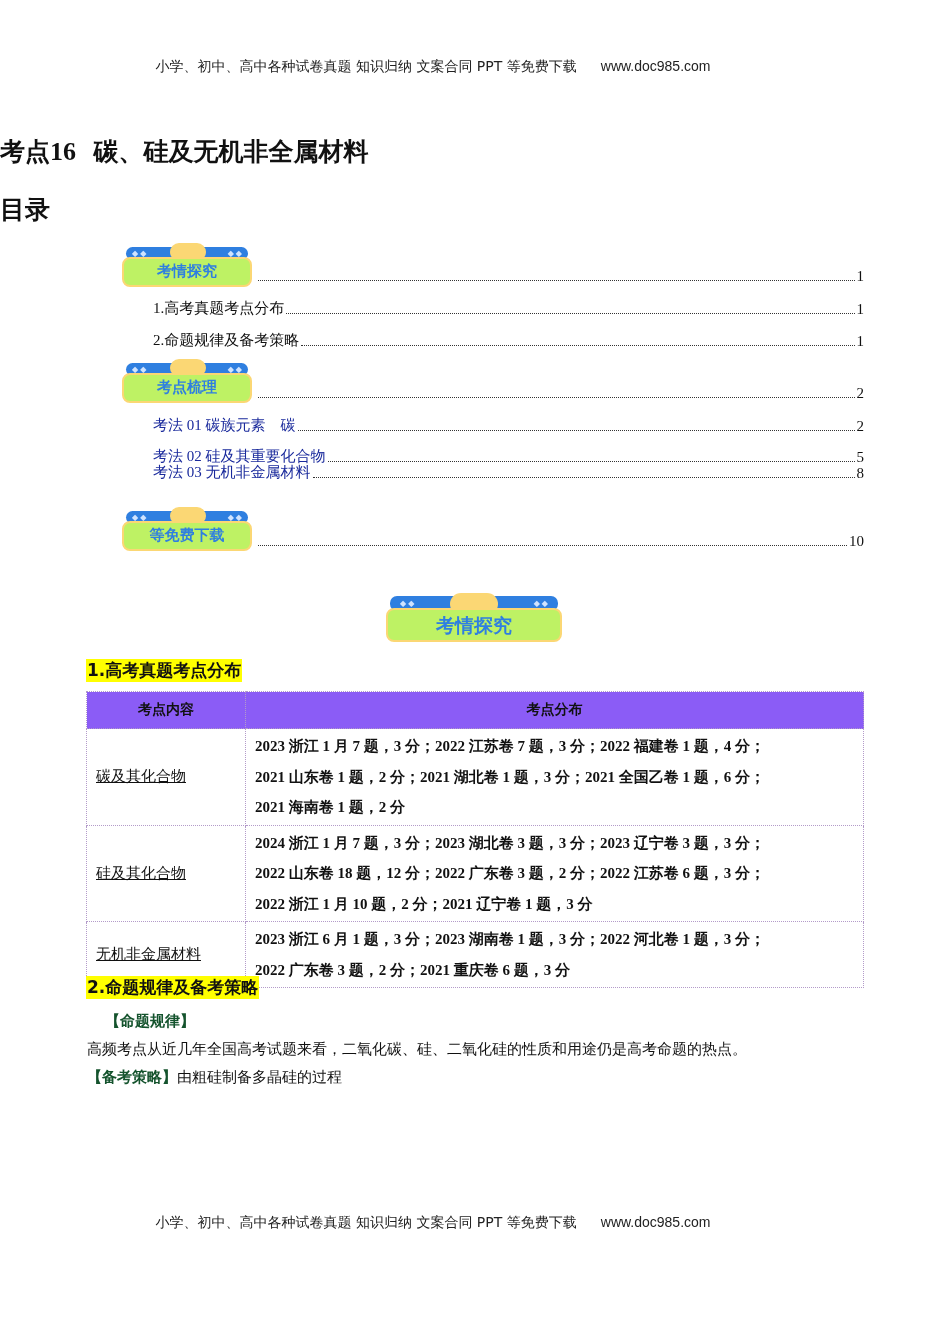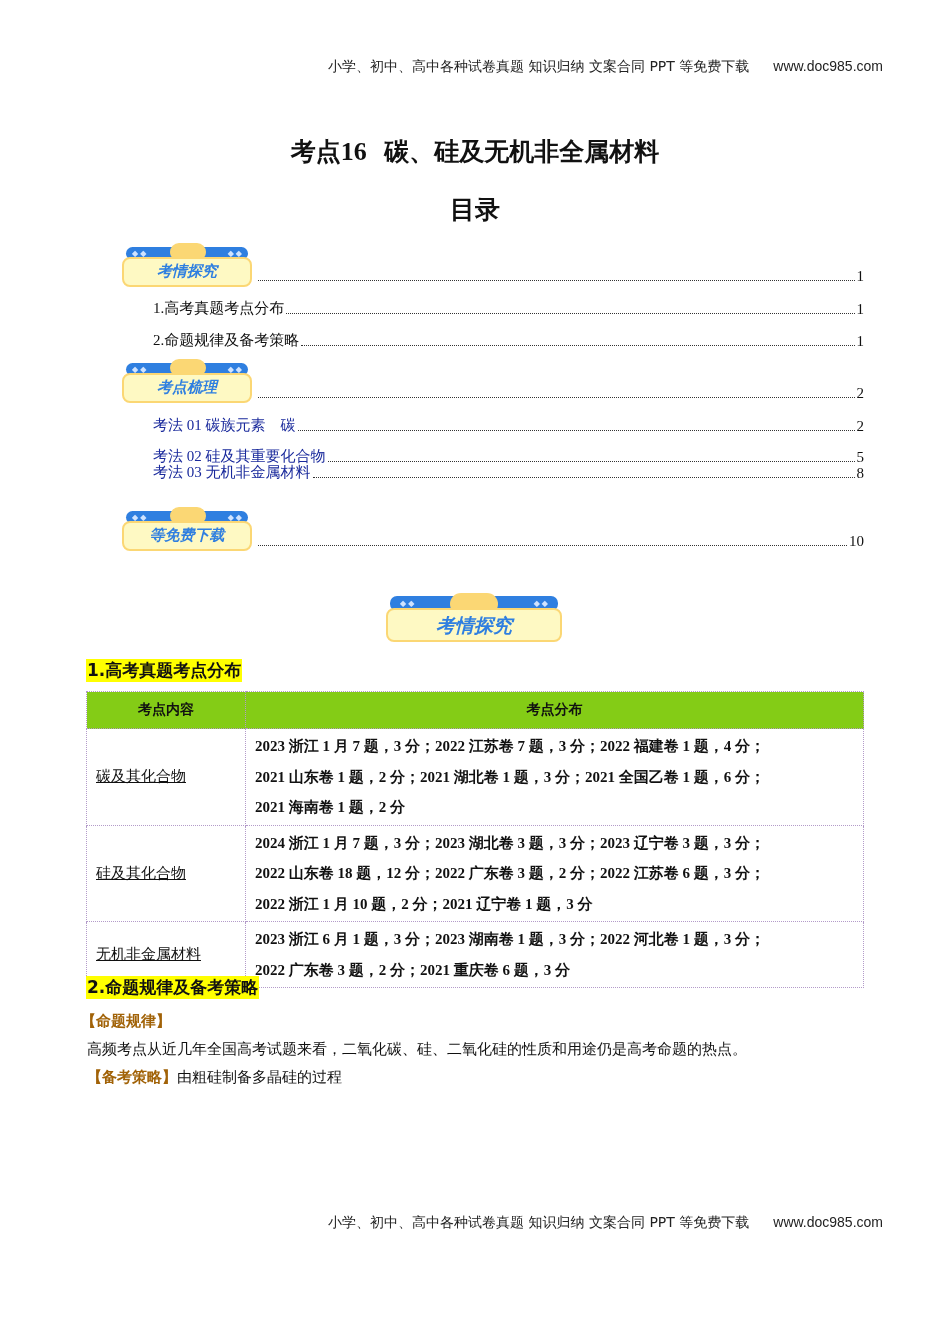--- a/index.html
+++ b/index.html
@@ -1,44 +1,44 @@
 <!DOCTYPE html>
 <html><head>
 <meta charset="utf-8">
 <style>
   html, body { margin:0; padding:0; background:#fff; }
   body { width:950px; height:1344px; position:relative; overflow:hidden;
          font-family:"Liberation Serif","DejaVu Serif",serif; color:#111; }
-  .hdr { position:absolute; left:0; width:866px; text-align:right; font-size:14px; color:#222;
-         font-family:"DejaVu Sans","Liberation Sans",sans-serif;padding-left:17px; }
+  .hdr { position:absolute; left:0; width:866px; text-align:center; font-size:14px; color:#222;
+         font-family:"DejaVu Sans","Liberation Sans",sans-serif; }
   .hdr .site { margin-left:24px; font-family:"Liberation Sans",sans-serif; }
-  .title { position:absolute; left:0; width:950px; text-align:center; font-weight:bold; font-size:25px;
+  .title { position:absolute; left:0; width:950px; font-weight:bold; font-size:25px;
            font-family:"DejaVu Sans","Liberation Sans",sans-serif; }
   .title .num { font-family:"Liberation Serif",serif; font-size:26px; }
   .badge { position:absolute; width:130px; height:40px; }
   .badge .bar { position:absolute; left:4px; right:4px; top:0; height:13px; background:#2f7fe0; border-radius:7px; }
   .badge .bar .arr { position:absolute; top:0; font-size:8px; color:#cfe3ff; line-height:13px; }
   .badge .knob { position:absolute; left:48px; top:-4px; width:36px; height:18px; background:#fbd774; border-radius:9px; }
   .badge .box { position:absolute; left:0; right:0; top:10px; height:26px; border:2px solid #fbd774; border-radius:8px;
-                background:#fef9c3; text-align:center; font-weight:bold; color:#2f7fe0; font-size:15px; line-height:24px;
-                font-family:"DejaVu Sans",sans-serif;font-style:italic; }
+                background:#bef264; text-align:center; font-weight:bold; color:#2f7fe0; font-size:15px; line-height:24px;
+                font-family:"DejaVu Sans",sans-serif; }
   .toc-row { position:absolute; display:flex; align-items:flex-end; font-size:15px; }
   .toc-row .lbl { white-space:nowrap; }
   .toc-row .dots { flex:1; border-bottom:1px dotted #333; margin:0 2px 4px 2px; }
   .toc-row .pg { font-family:"Liberation Serif",serif; }
   .blue { color:#1a2a9c; }
   .sec { position:absolute; font-weight:bold; font-size:17px; background:#ffff00;
          font-family:"DejaVu Sans",sans-serif; padding:0 1px; }
   table { position:absolute; left:86px; top:691px; width:778px; border-collapse:collapse; font-size:15px; }
   td, th { border:1px dotted #b39bc9; }
-  th { background:#84cc16; height:34px; font-weight:bold; font-family:"DejaVu Sans",sans-serif; font-size:14px; }
+  th { background:#8b5cf6; height:34px; font-weight:bold; font-family:"DejaVu Sans",sans-serif; font-size:14px; }
   td { vertical-align:middle; }
   td.k { width:148px; padding-left:9px;text-decoration:underline; }
   td.v { padding:2px 9px; line-height:30.5px;font-weight:bold; }
-  .lab { position:absolute; left:81px; font-weight:bold; color:#a16207; font-size:15px; font-family:"DejaVu Sans",sans-serif;text-align:right; }
+  .lab { position:absolute; left:105px; font-weight:bold; color:#14532d; font-size:15px; font-family:"DejaVu Sans",sans-serif;text-align:right; }
   .para { position:absolute; left:87px; font-size:15px; }
 </style>
 </head>
 <body>
 
 <div class="hdr" style="top:58px">
   <span>小学、初中、高中各种试卷真题  知识归纳  文案合同  PPT 等免费下载</span><span class="site">www.doc985.com</span>
 </div>
 
 <div class="title" style="top:135px">

